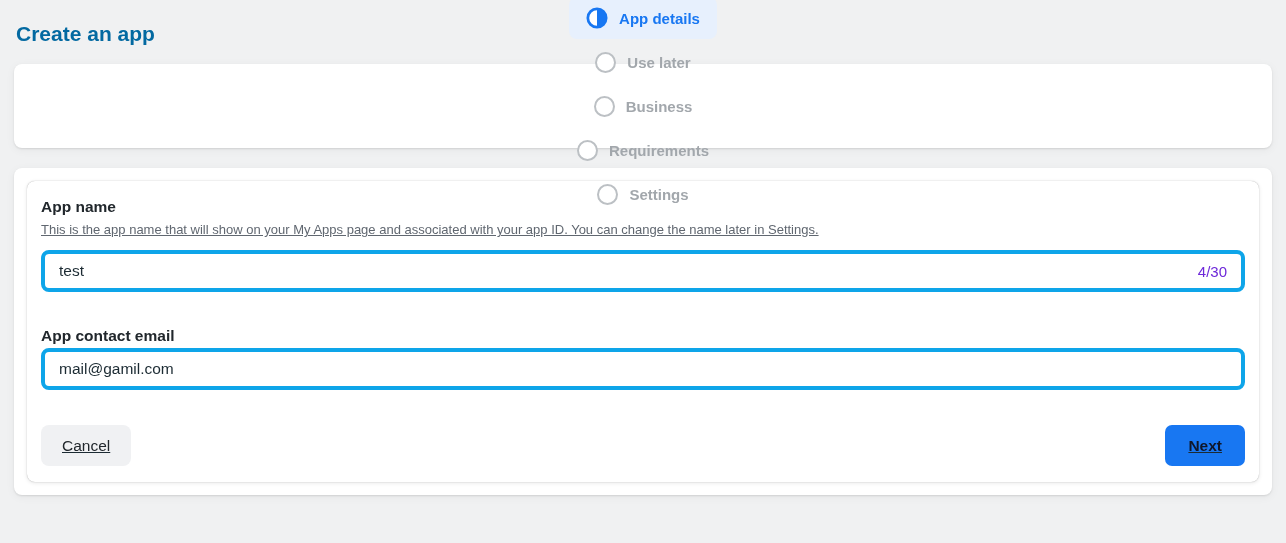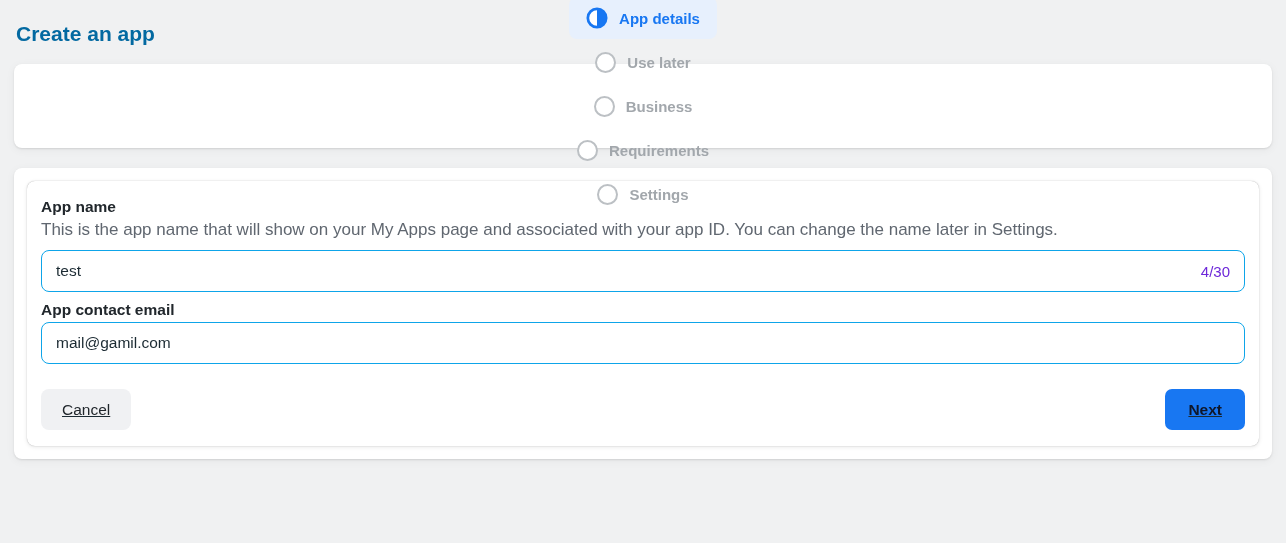--- a/index.html
+++ b/index.html
@@ -61,40 +61,41 @@
     background-position: center;
   }
   
   .form-card { margin-top: 20px; padding: 13px; }
   .form-inner {
     background: #fff;
     border-radius: 8px;
     box-shadow: 0 0 1px rgba(0,0,0,.35), 0 1px 4px rgba(0,0,0,.10);
     padding: 17px 14px 16px 14px;
   }
-  .field { margin-bottom: 9px; }
+  .field { margin-bottom: 35px; }
   .field-label {
     font-size: 15.5px;
     font-weight: bold;
     color: #21272c;
     margin-bottom: 3px;
   }
   .field-help {
-    font-size: 17px;
+    font-size: 13px;
     color: #5f6putable368;
     color: #606770;
     line-height: 22px;
     margin-bottom: 9px;
     max-width: 1200px;
+    text-decoration: underline;
   }
   .input-wrap {
     display: flex;
     align-items: center;
     height: 42px;
-    border: 1px solid #0ea5e9;
+    border: 4px solid #0ea5e9;
     border-radius: 8px;
     background: #fff;
     padding: 0 14px;
   }
   .input-wrap input {
     flex: 1 1 auto;
     border: none;
     outline: none;
     font-size: 15.5px;
     font-family: "Liberation Sans", "DejaVu Sans", sans-serif;

